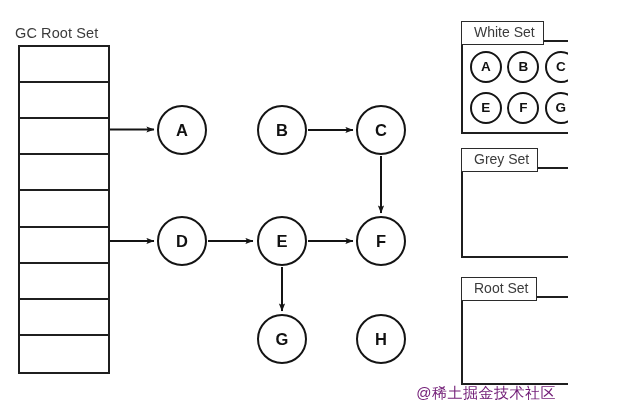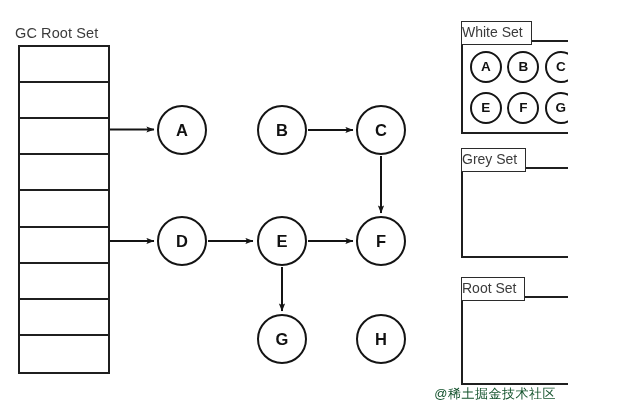--- a/index.html
+++ b/index.html
@@ -77,21 +77,21 @@
   }
   .set-tab {
     position: absolute;
     left: 0;
     top: 0;
     border: 1.5px solid #ararar;
     border: 1.5px solid #2b2b2b;
     background: #ffffff;
     font-size: 14px;
     color: #3b3b3b;
-    padding: 2px 8px 3px 0;
+    padding: 2px 8px 3px 12px;
     box-sizing: border-box;
     white-space: nowrap;
     z-index: 3;
     line-height: 17px;
   }
   .set-body {
     position: absolute;
     left: 0;
     border: 2px solid #1f1f1f;
     background: #ffffff;
@@ -125,22 +125,22 @@
     justify-content: center;
     font-size: 13.5px;
     font-weight: bold;
     color: #111111;
   }
   
   .watermark {
     position: absolute;
     right: 12px;
     bottom: 6px;
-    font-size: 13px;
-    color: #14532d;
+    font-size: 15px;
+    color: #701a75;
     white-space: nowrap;
     letter-spacing: 0.5px;
   }
 </style>
 </head>
 <body>
 
 <div id="canvas">
 
   <div class="gc-label">GC Root Set</div>

